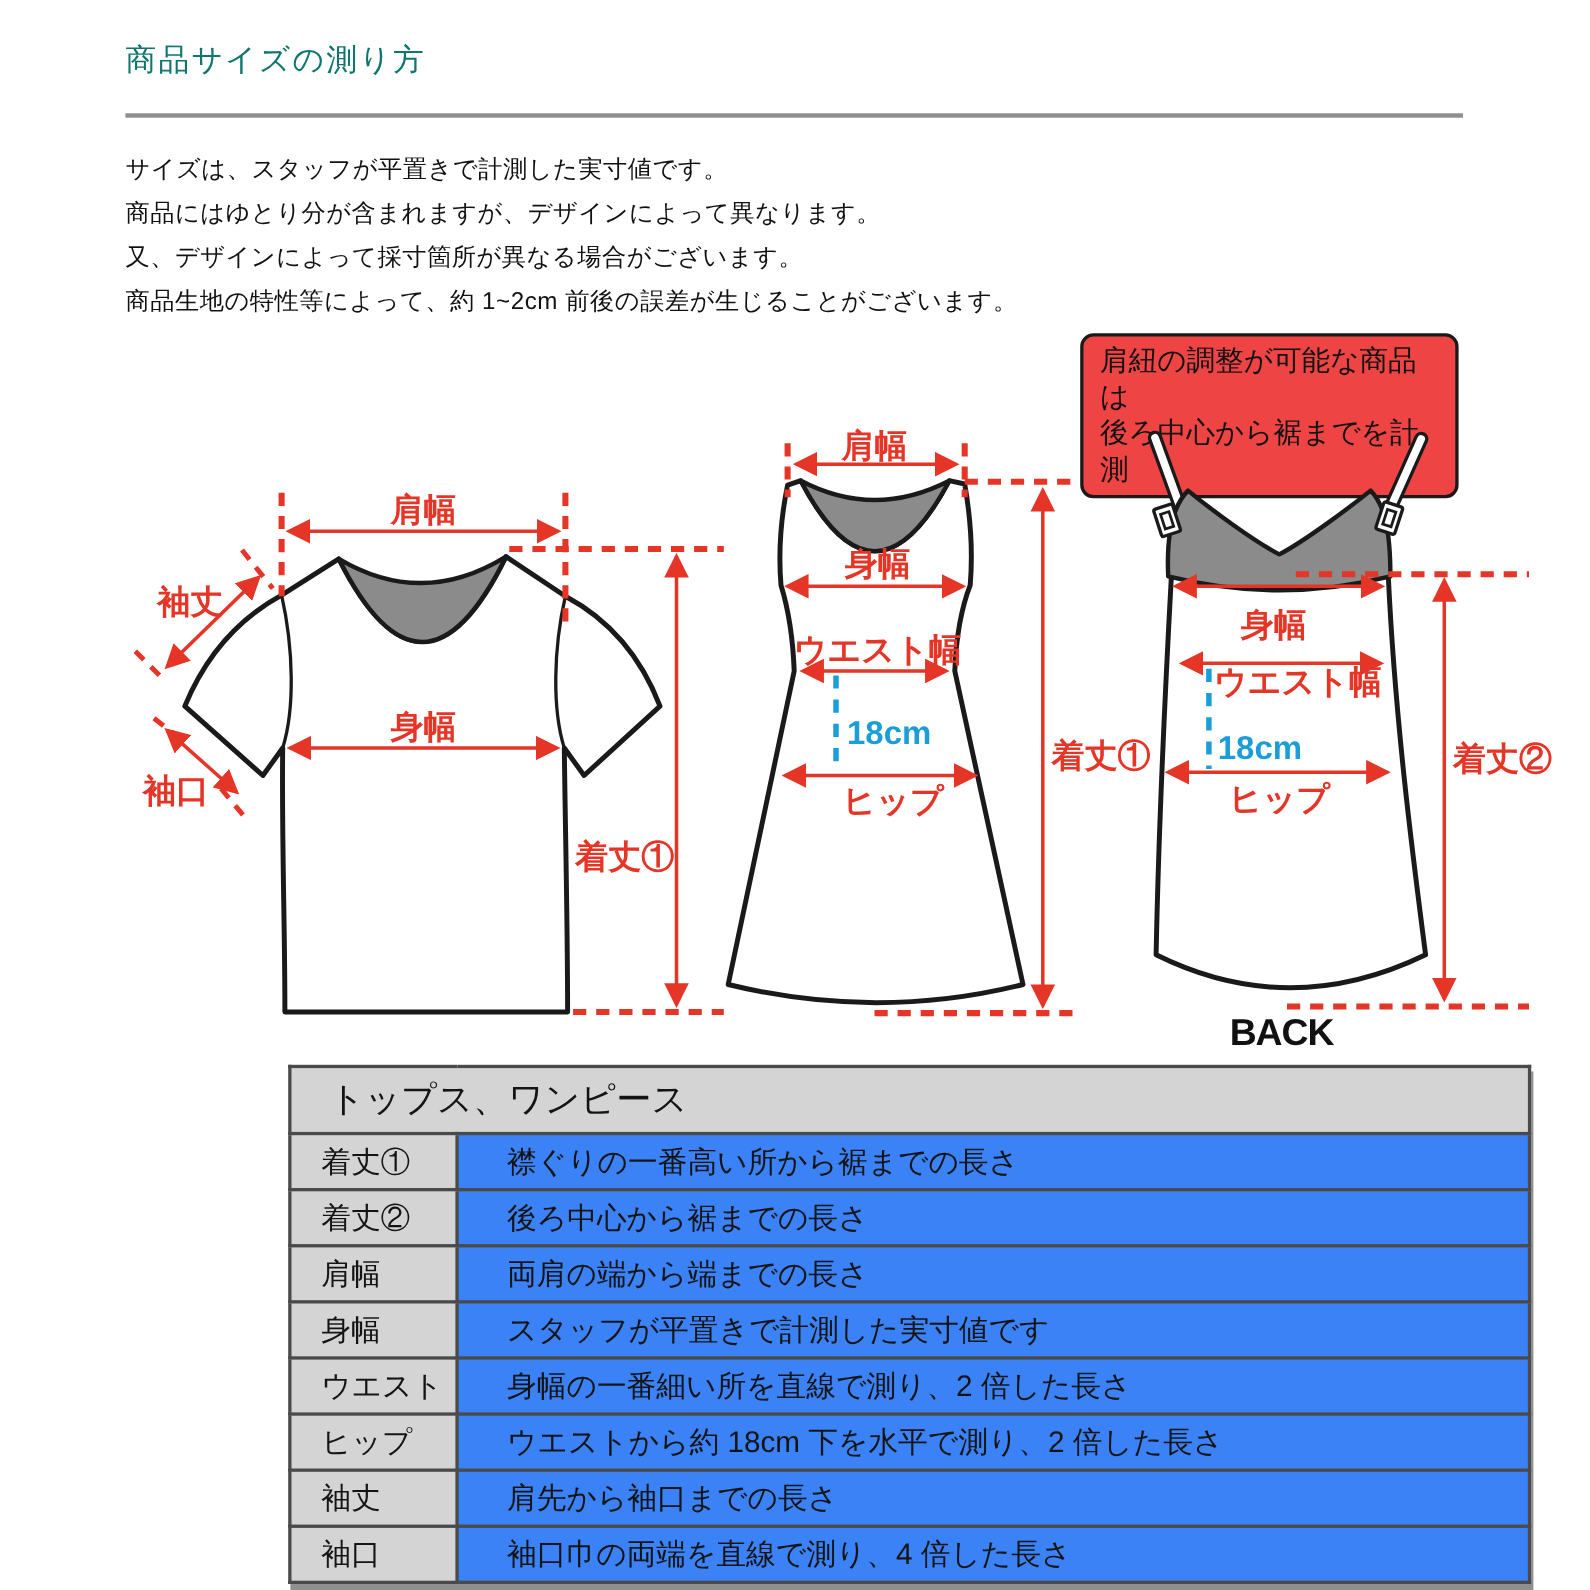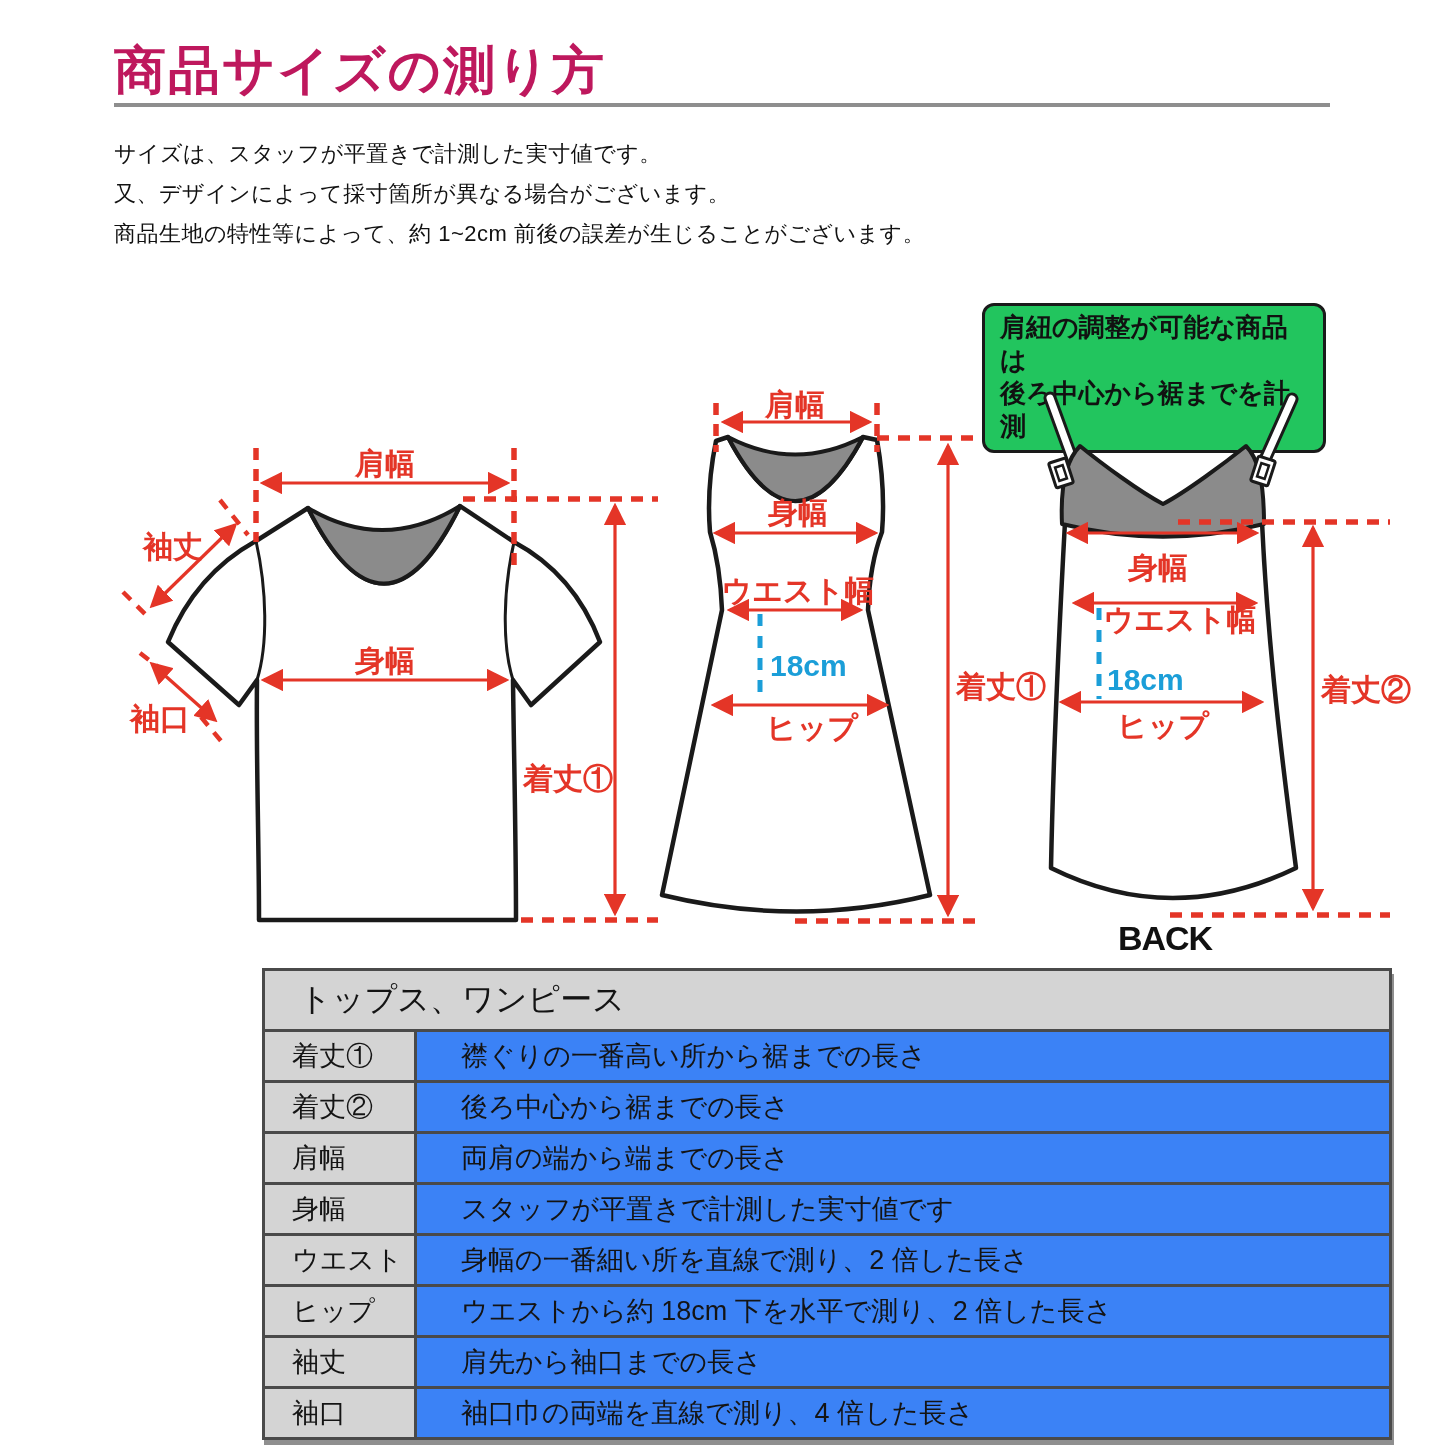--- a/index.html
+++ b/index.html
@@ -3,34 +3,34 @@
 <meta charset="utf-8">
 <style>
   html,body{margin:0;padding:0;background:#ffffff;}
   body{
     width:1445px;height:1445px;position:relative;overflow:hidden;
     font-family:"Liberation Sans",sans-serif;color:#141414;
     -webkit-font-smoothing:antialiased;
   }
   .abs{position:absolute;}
   .page-title{
-    left:114px;top:36px;font-size:52px;font-weight:700;letter-spacing:2px;color:#be185d;
+    left:114px;top:36px;font-size:28px;font-weight:400;letter-spacing:2px;color:#0f766e;
   }
   .title-rule{
     left:114px;top:103px;width:1216px;height:4px;background:#8e8e8e;
   }
   .intro{
     left:114px;top:134px;width:1220px;font-size:22px;line-height:40px;font-weight:400;color:#111;
     letter-spacing:0.5px;
   }
   .note-box{
     left:982px;top:303px;width:344px;box-sizing:border-box;
     border:3px solid #1a1a1a;border-radius:12px;
-    padding:5px 10px 7px 15px;font-size:26px;line-height:33px;font-weight:700;color:#111;
-    background:#22c55e;
+    padding:5px 10px 7px 15px;font-size:26px;line-height:33px;font-weight:400;color:#111;
+    background:#ef4444;
   }
   svg.diagram{left:0;top:0;}
   svg .rlab{fill:#e43527;font-size:30px;font-weight:600;}
   svg .rlab-mid{text-anchor:middle;}
   svg .cylab{fill:#1b9ed8;font-size:30px;font-weight:600;}
   svg .backlab{fill:#111;font-size:34px;font-weight:700;text-anchor:middle;letter-spacing:-1px;}
   svg .outline{fill:#ffffff;stroke:#1a1a1a;stroke-width:4.5;stroke-linejoin:round;}
   svg .grayfill{fill:#8b8b8b;stroke:#1a1a1a;stroke-width:4;stroke-linejoin:round;}
   svg .seam{fill:none;stroke:#1a1a1a;stroke-width:3;}
   svg .arr{stroke:#e43527;stroke-width:3.2;fill:none;}
@@ -67,20 +67,21 @@
   }
 </style>
 </head>
 <body>
 
 <div class="abs page-title">商品サイズの測り方</div>
 <div class="abs title-rule"></div>
 
 <div class="abs intro">
   <div>サイズは、スタッフが平置きで計測した実寸値です。</div>
+  <div>商品にはゆとり分が含まれますが、デザインによって異なります。</div>
   <div>又、デザインによって採寸箇所が異なる場合がございます。</div>
   <div>商品生地の特性等によって、約 1~2cm 前後の誤差が生じることがございます。</div>
 </div>
 
 <div class="abs note-box">
   <div>肩紐の調整が可能な商品は</div>
   <div>後ろ中心から裾までを計測</div>
 </div>
 
 <svg class="abs diagram" width="1445" height="1445" viewBox="0 0 1445 1445" xmlns="http://www.w3.org/2000/svg">

